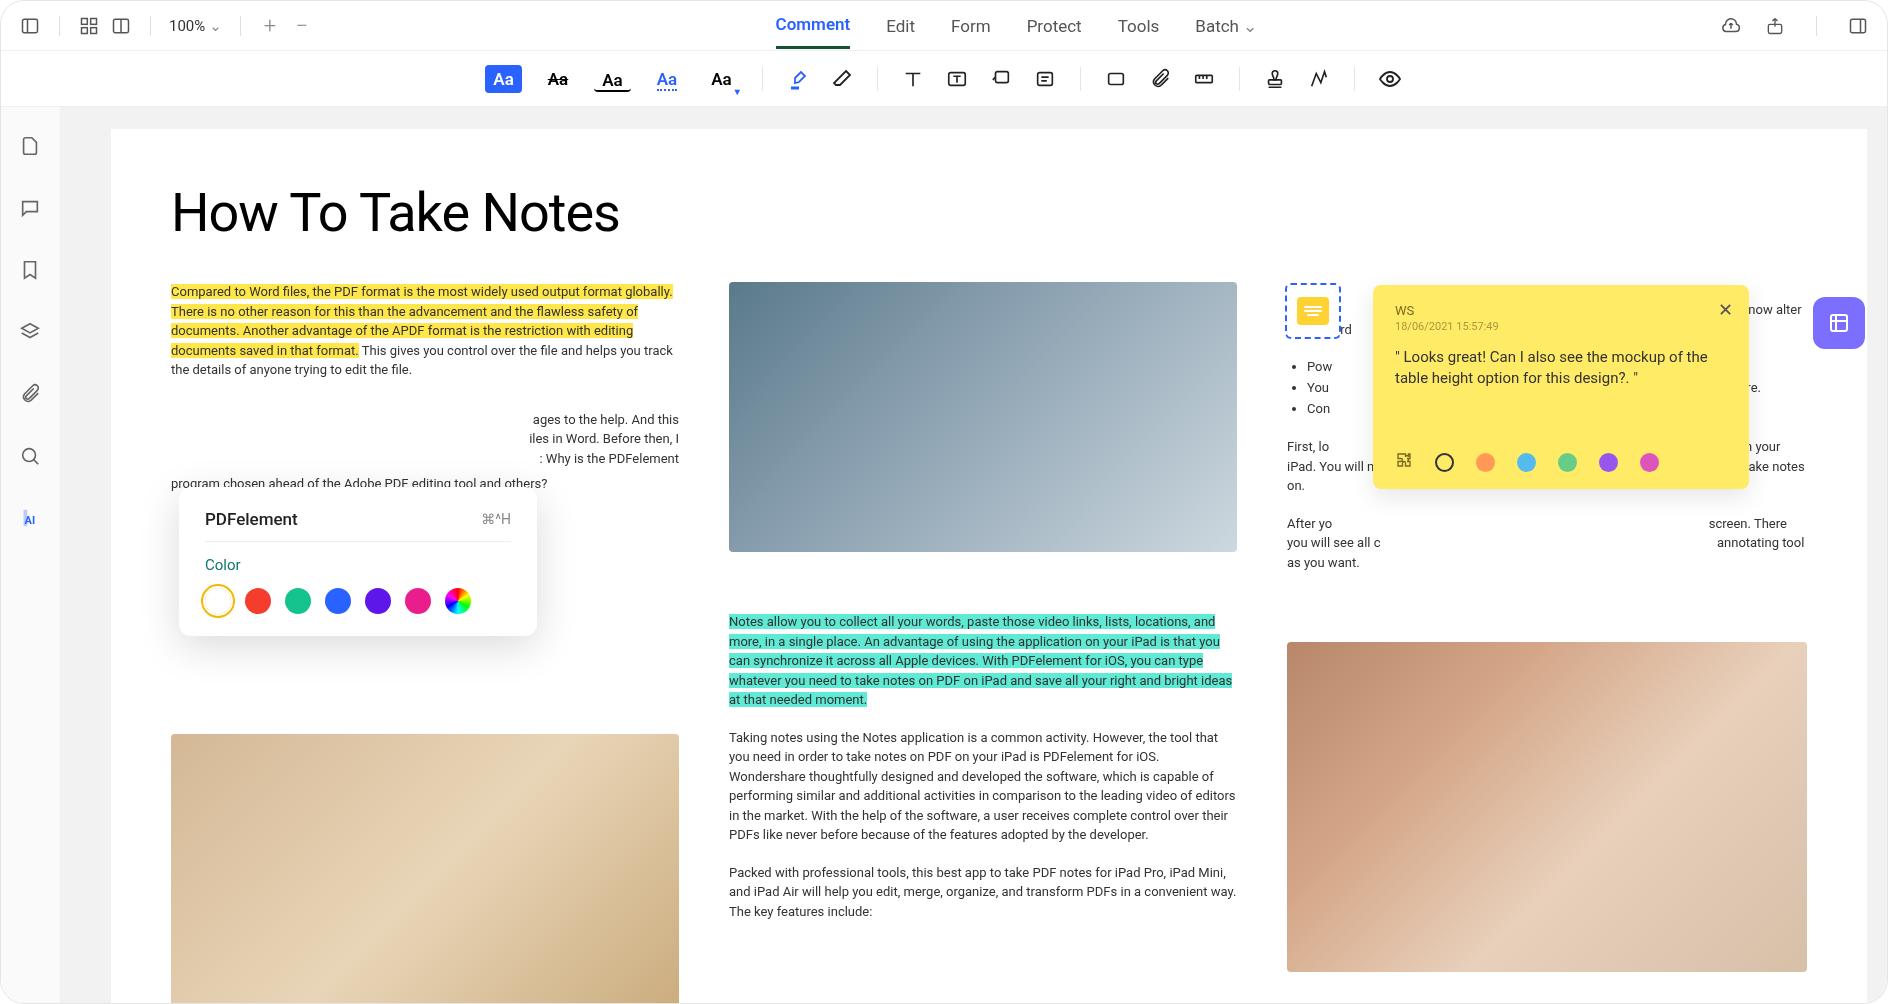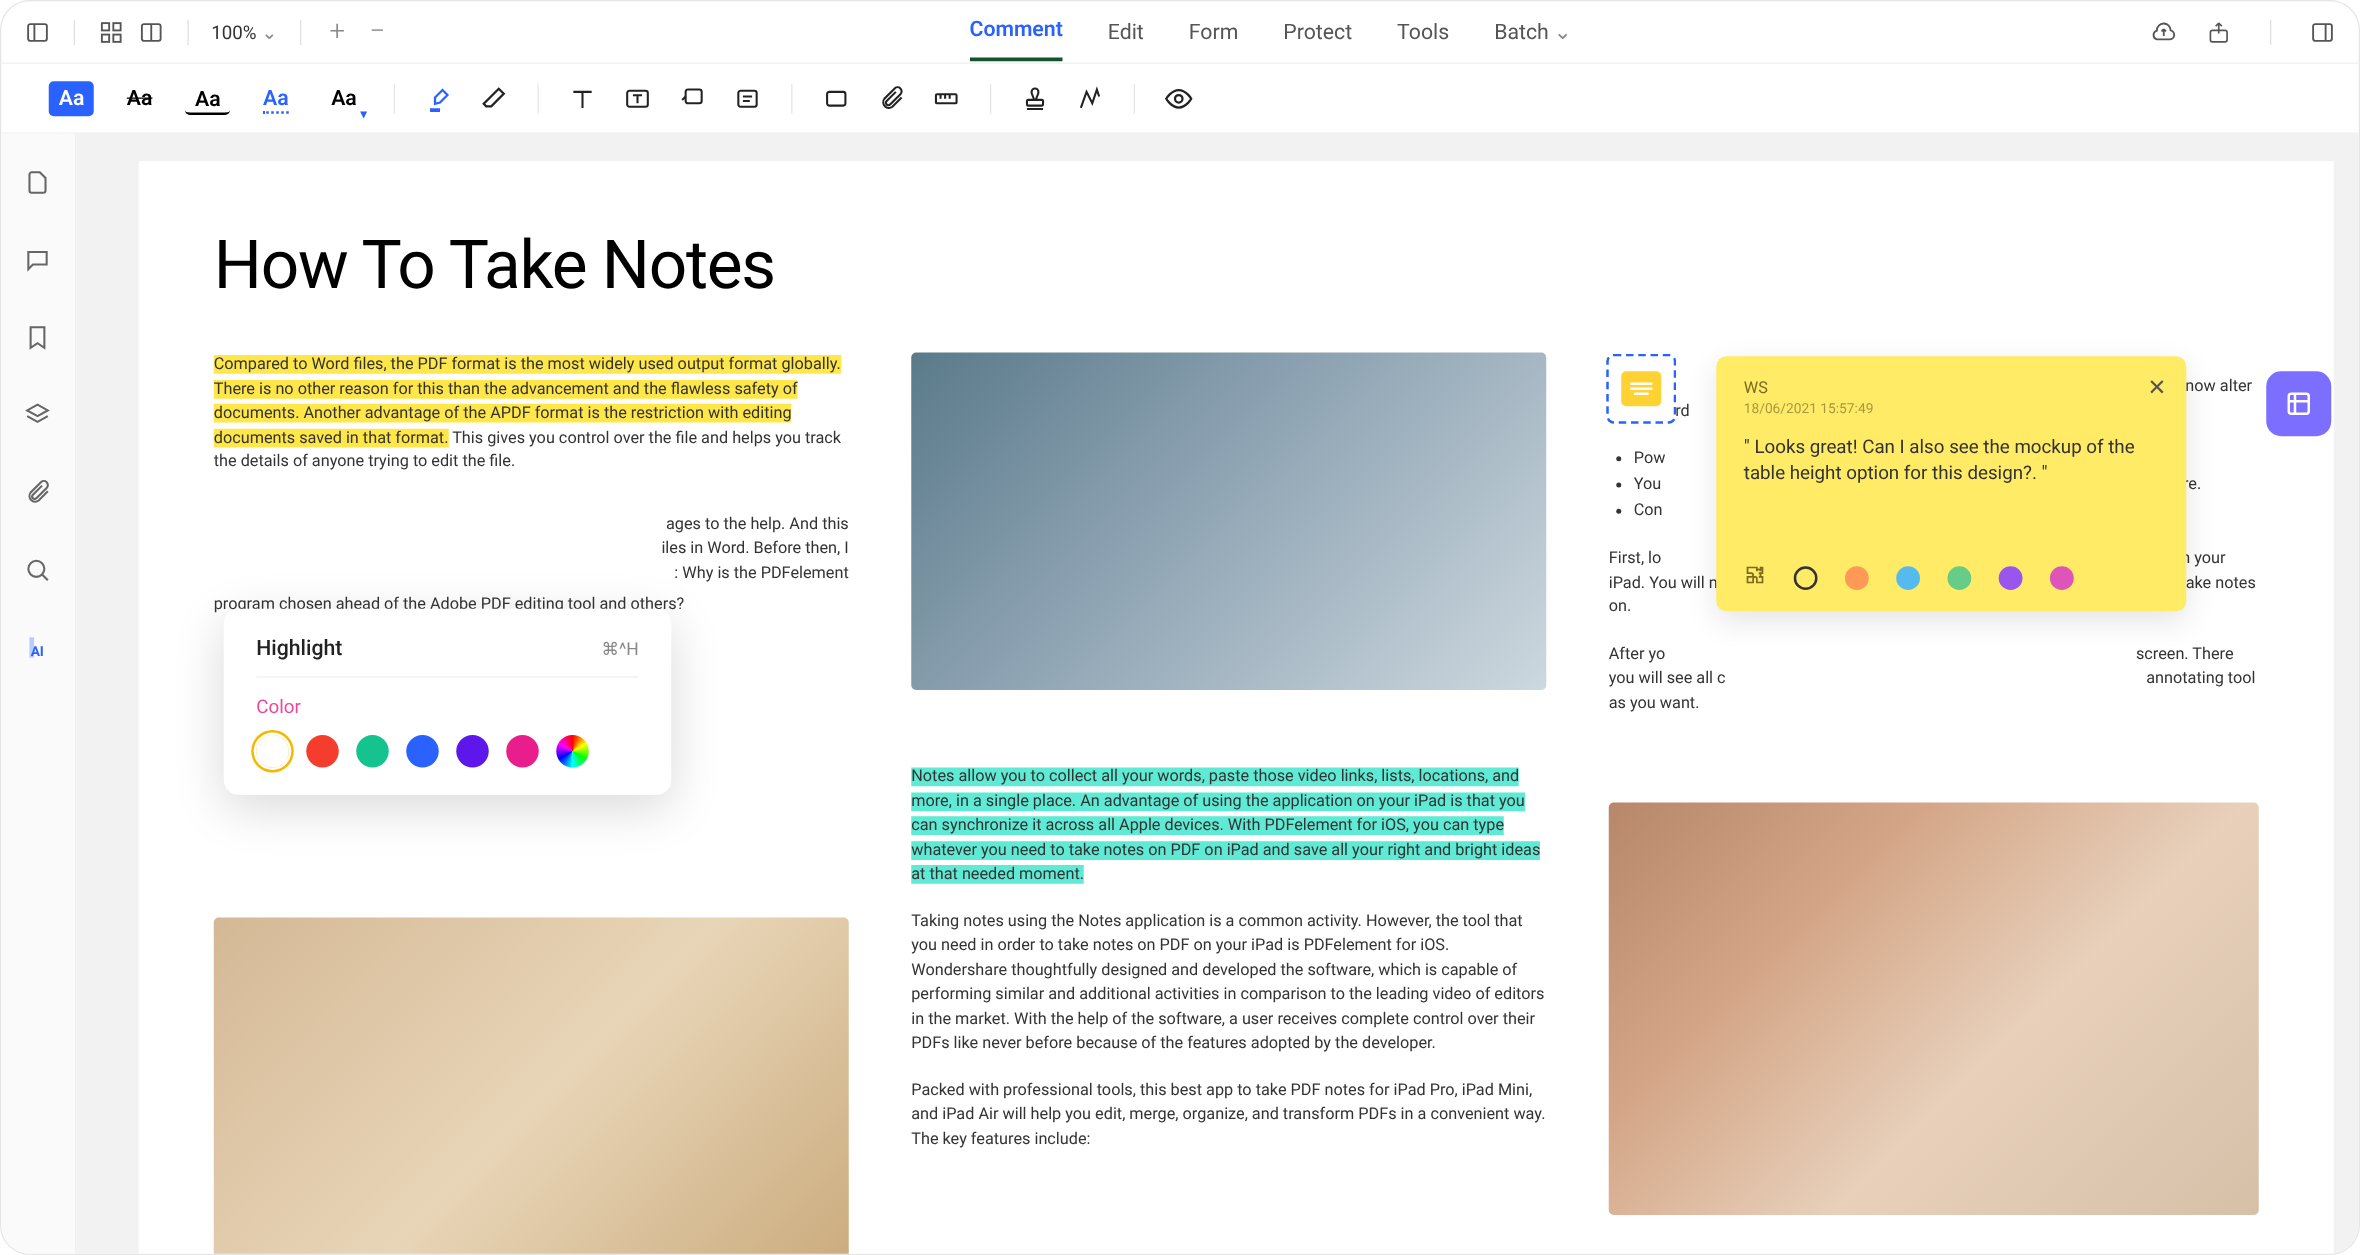--- a/index.html
+++ b/index.html
@@ -90,21 +90,21 @@
     }
     .tab-item.active {
       color: #2962ff;
       font-weight: 600;
       border-bottom: 3px solid #14532d;
     }
     .secondary-toolbar {
       height: 56px;
       display: flex;
       align-items: center;
-      justify-content: flex-start;
+      justify-content: center;
       gap: 4px;
       border-bottom: 1px solid #f0f0f0;
       padding: 0 20px;
     }
     .tool-group {
       display: flex;
       align-items: center;
       gap: 18px;
       padding: 0 18px;
     }
@@ -285,21 +285,21 @@
       font-size: 14px;
       color: #888;
     }
     .popup-sep {
       height: 1px;
       background: #eee;
       margin-bottom: 14px;
     }
     .color-label {
       font-size: 15px;
-      color: #ec4899;
+      color: #0f766e;
       margin-bottom: 14px;
     }
     .color-row {
       display: flex;
       gap: 14px;
       align-items: center;
     }
     .color-swatch {
       width: 26px;
       height: 26px;
@@ -665,21 +665,21 @@
               <span>annotating tool as you want.</span>
             </p>
             <div style="height:52px;"></div>
             <div class="img-placeholder img3"></div>
           </div>
         </div>
       </div>
 
       <div class="highlight-popup">
         <div class="popup-header">
-          <span class="popup-title">Highlight</span>
+          <span class="popup-title">PDFelement</span>
           <span class="popup-shortcut">⌘^H</span>
         </div>
         <div class="popup-sep"></div>
         <div class="color-label">Color</div>
         <div class="color-row">
           <div class="color-swatch selected" style="#f5b800"></div>
           <div class="color-swatch" style="background:#f53d2d;"></div>
           <div class="color-swatch" style="background:#14c38e;"></div>
           <div class="color-swatch" style="background:#2962ff;"></div>
           <div class="color-swatch" style="background:#5e17eb;"></div>

